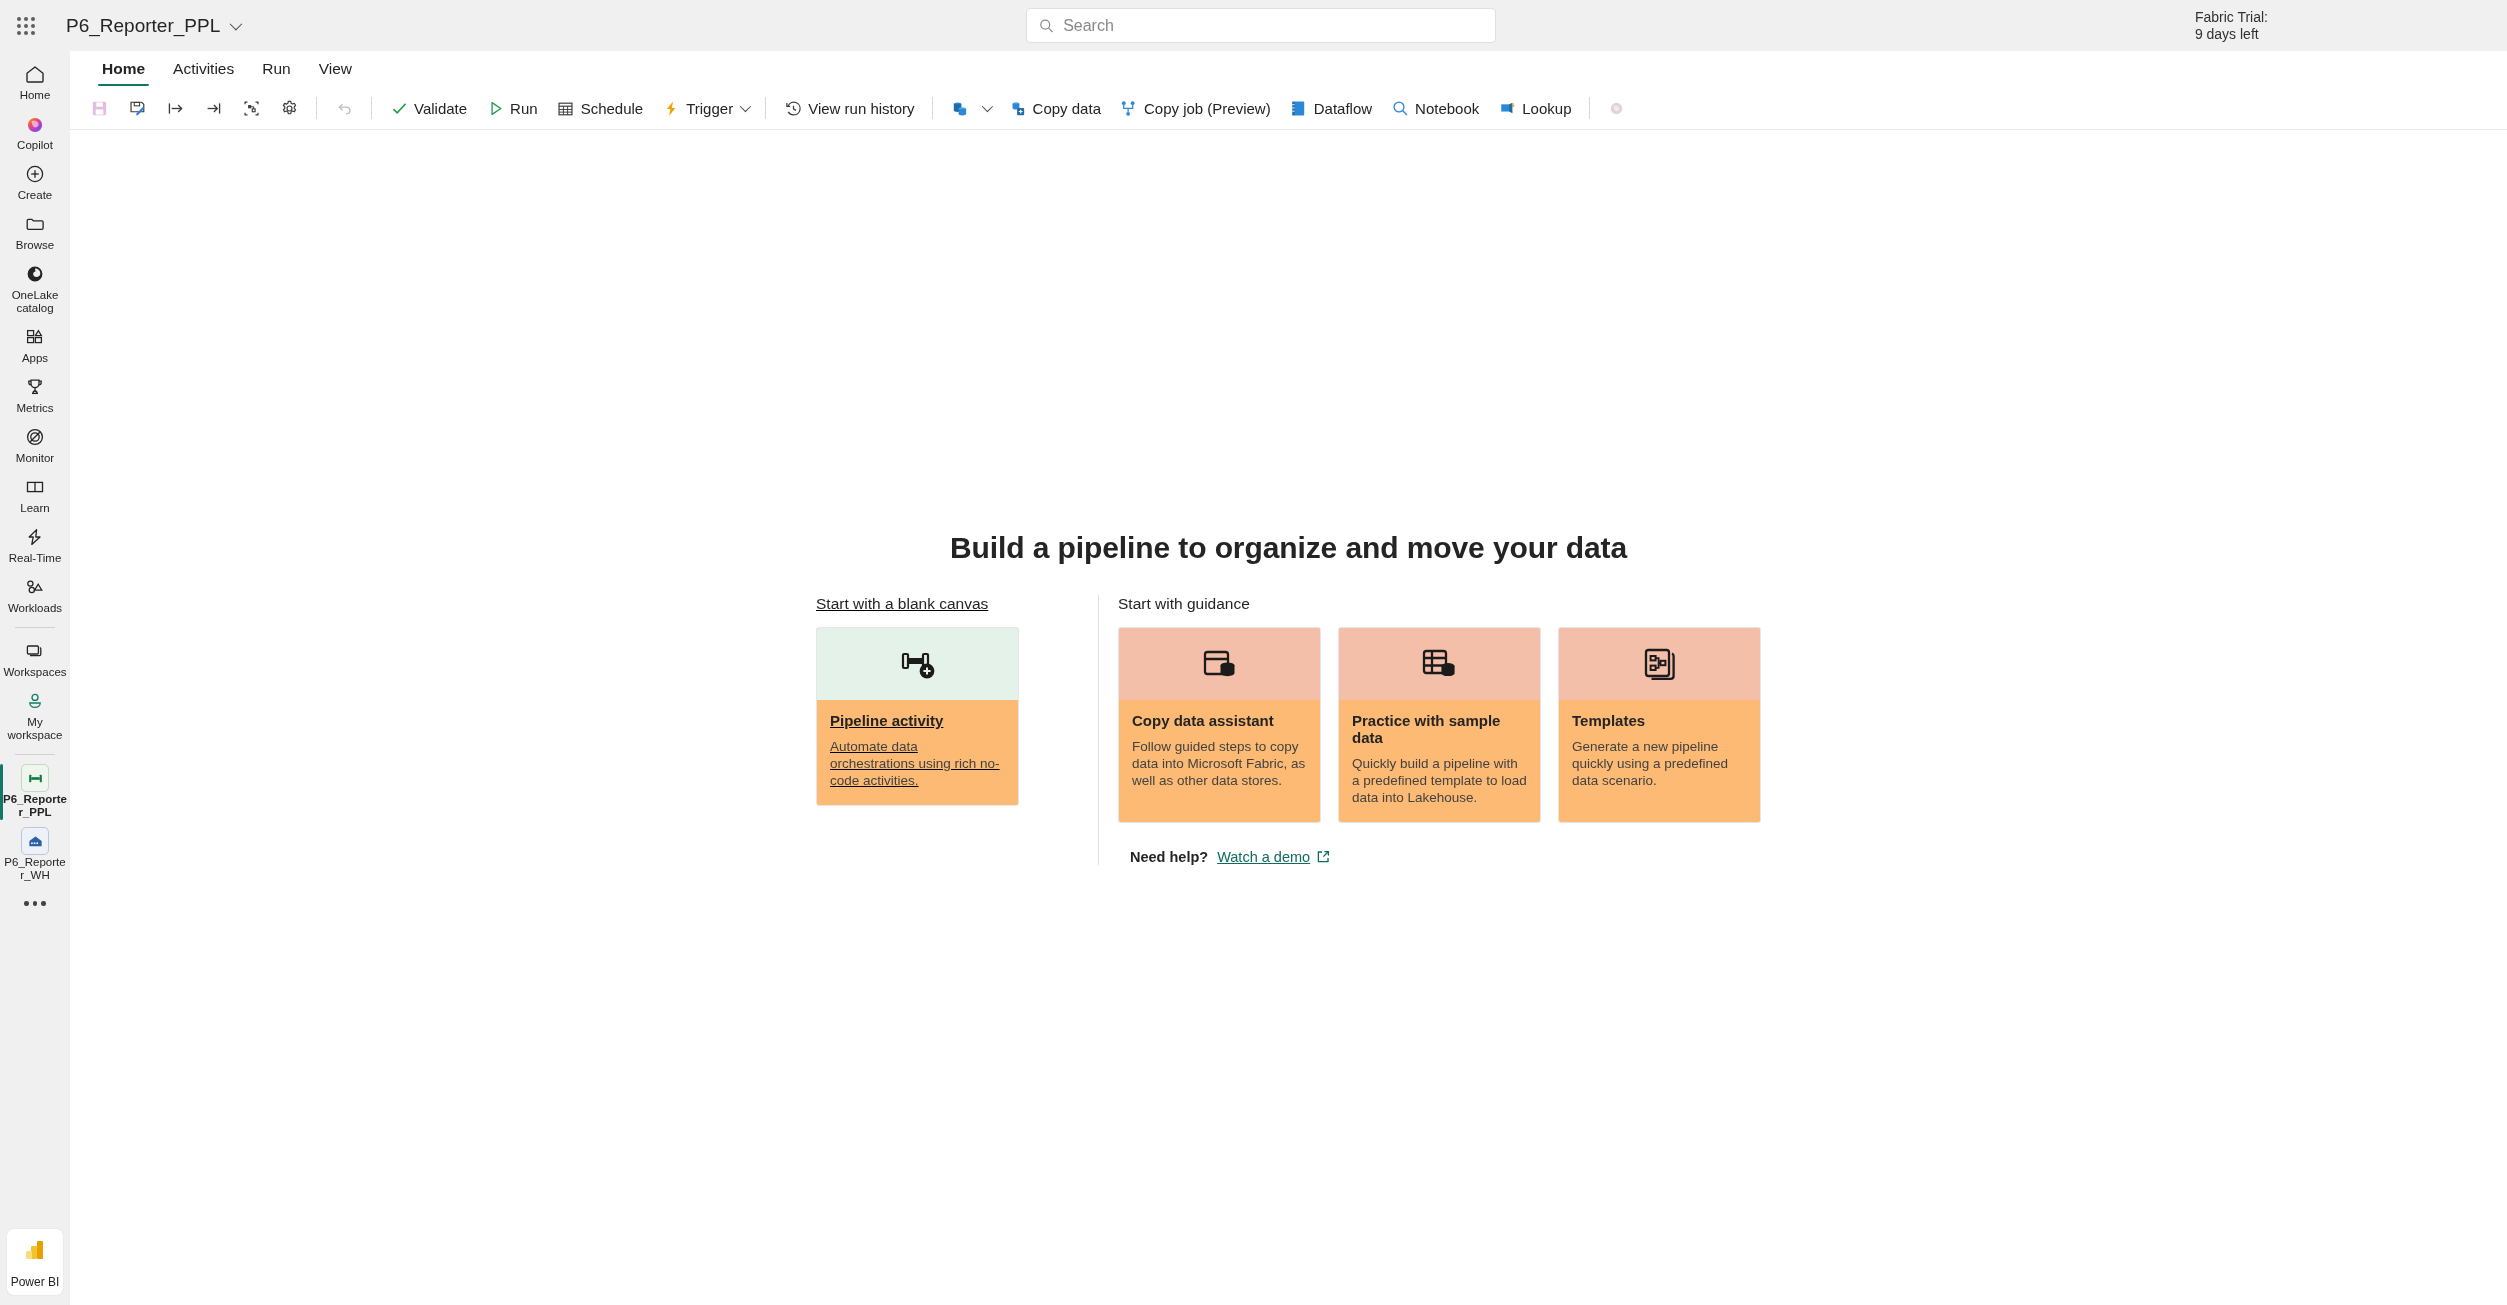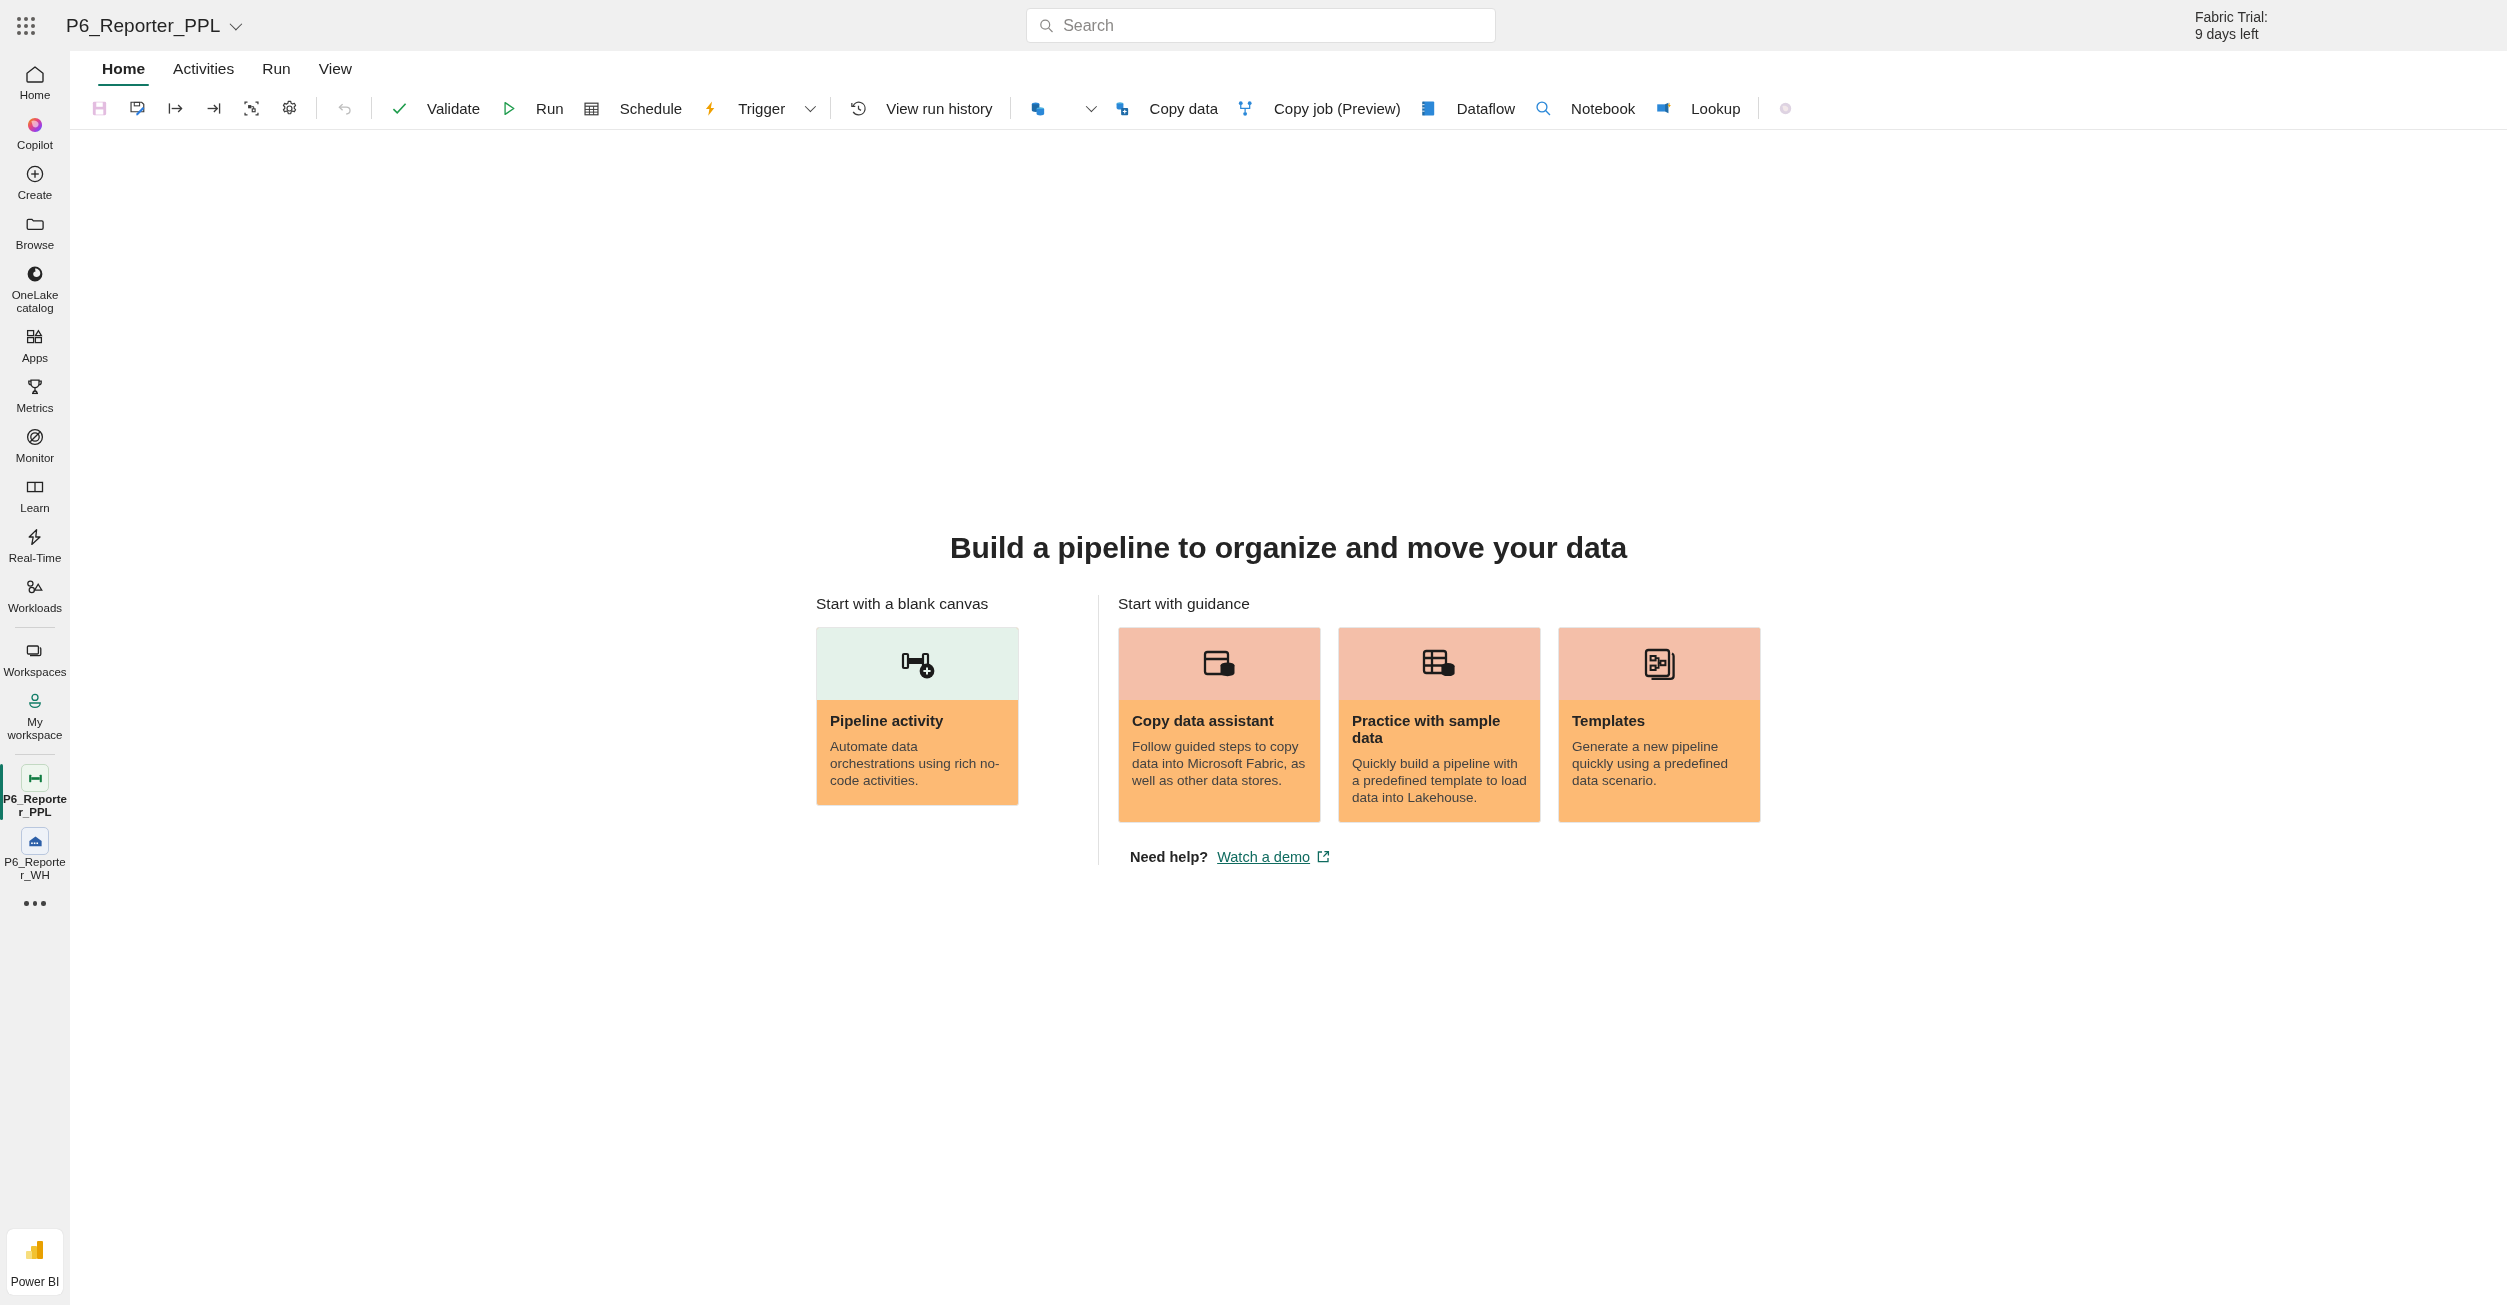--- a/index.html
+++ b/index.html
@@ -116,21 +116,21 @@
   .tab.sel { font-weight: 700; }
   .tab.sel::after {
     content: ''; position: absolute; left: 10px; right: 10px; bottom: 1px;
     height: 2.5px; background: #117865; border-radius: 2px;
   }
   .toolbar {
     height: 43px; display: flex; align-items: center; gap: 0px; padding-left: 10px;
     border-bottom: 1px solid #e8e8e8;
   }
   .tb-btn {
-    height: 34px; display: flex; align-items: center; gap: 18px; padding: 0 9px;
+    height: 34px; display: flex; align-items: center; gap: 5px; padding: 0 9px;
     border-radius: 4px; cursor: pointer; font-size: 15px; color: #242424;
     white-space: nowrap;
     text-align: center;
   }
   .tb-btn.disabled { color: #b5b5b5; cursor: default; }
   .tb-sep { width: 1px; height: 22px; background: #d9d9d9; margin: 0 8px; }
   .tb-ico { width: 20px; height: 20px; display: flex; align-items: center; justify-content: center; }
   .cv { display:inline-block; width: 8px; height: 8px; border-right: 1.5px solid #484848;
         border-bottom: 1.5px solid #484848; transform: rotate(45deg) translateY(-2px); margin-left: 2px;}
   
@@ -140,21 +140,21 @@
   }
   .center-block {
     position: absolute; left: 0; right: 0; top: 0;
     display: flex; flex-direction: column; align-items: center;
   }
   .hero-title {
     font-size: 30px; font-weight: 700; color: #242424; margin-top: 400px;
     letter-spacing: -.1px;
   }
   .sections { display: flex; margin-top: 30px; }
-  .sec-left { width: 282px; }
+  .sec-left { width: 282px; text-decoration: underline; }
   .sec-right { padding-left: 19px; border-left: 1px solid #e1e1e1; }
   .sec-title { font-size: 15.5px; color: #242424; margin-bottom: 14px; }
   .cards { display: flex; gap: 17px; }
   .card {
     width: 203px; background: #fdba74; border: 1px solid #e6e6e6; border-radius: 3px;
     cursor: pointer; overflow: hidden; display: flex; flex-direction: column;
   }
   .card-hero {
     height: 72px; display: flex; align-items: center; justify-content: center;
   }

